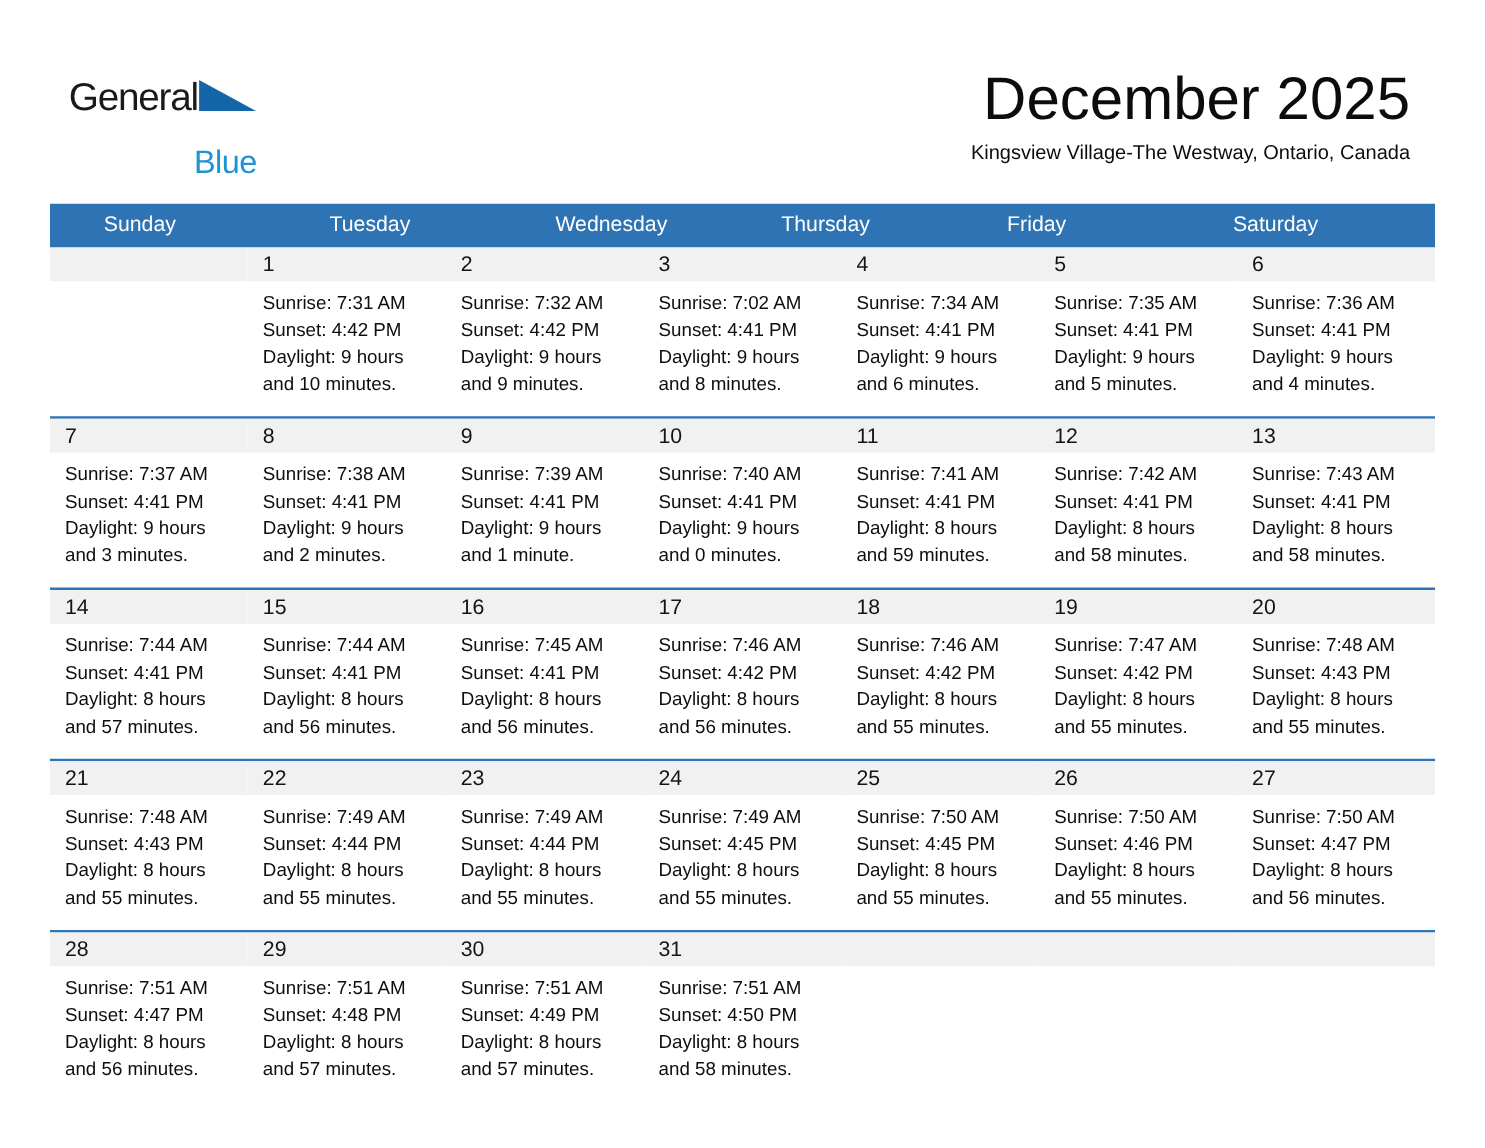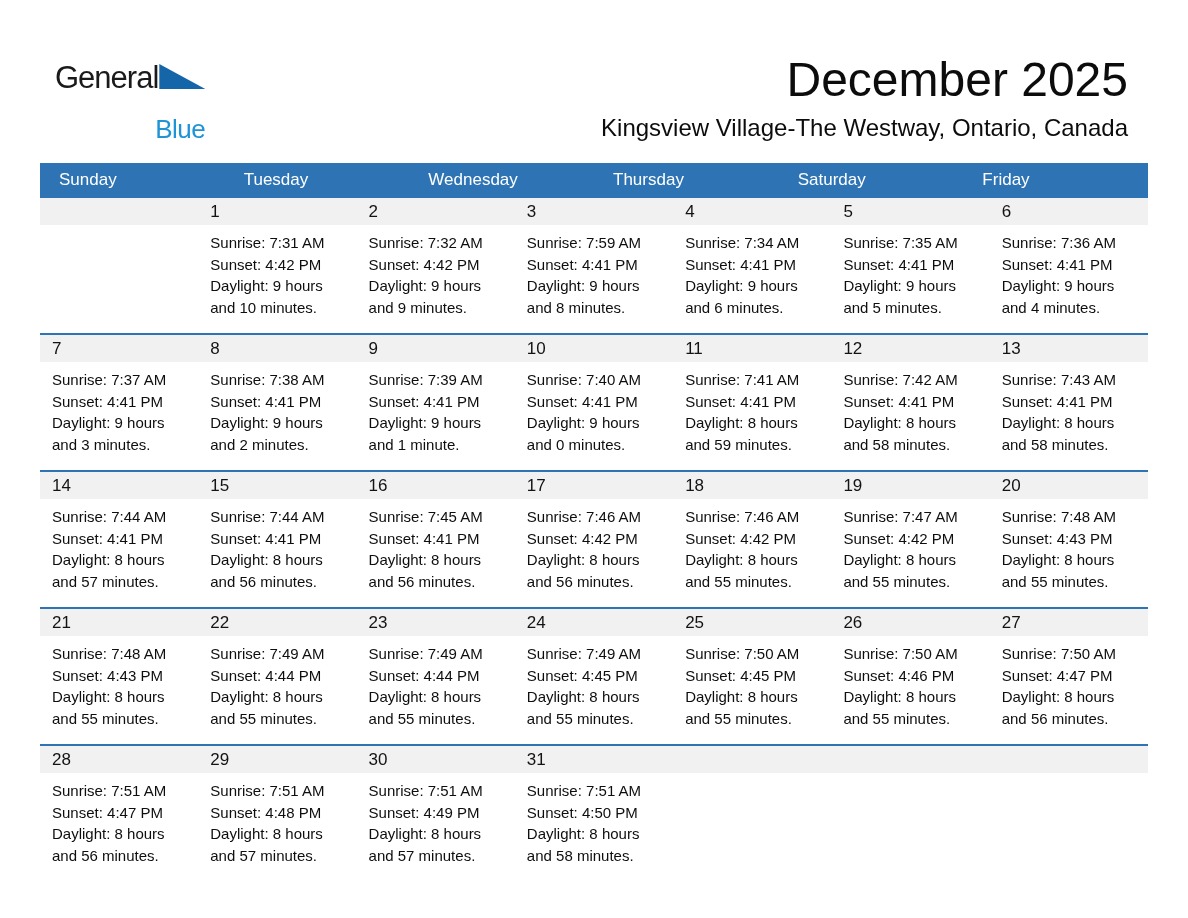--- a/index.html
+++ b/index.html
@@ -24,24 +24,24 @@
     width: 46px; height: 25px; margin-top: 2px; margin-left: 1px;
     background: var(--logo-triangle);
     clip-path: polygon(0 0, 0 100%, 100% 100%);
   }
   .logo-blue {
     font-size: 26px; line-height: 1; margin-top: -2px;
     color: var(--logo-blue); font-weight: 400; letter-spacing: -0.5px; margin-left: 28px;
   }
   .titles { text-align: right; margin-top: 2px; }
   .title { font-size: 48px; line-height: 1.15; color: #0c0c0c; font-weight: 400; }
-  .subtitle { font-size: 24px; margin-top: 7px; color: #0c0c0c; font-weight: 400; }
+  .subtitle { font-size: 16px; margin-top: 7px; color: #0c0c0c; font-weight: 400; }
 
   .calendar { margin: 21px 40px 0 40px; }
-  .weekday-row { display: flex; background: var(--accent); height: 33px; }
+  .weekday-row { display: flex; background: var(--accent); height: 33px; padding-left: 24px; }
   .weekday-cell {
     flex: 1; display: flex; align-items: center;
     padding-left: 19px; color: var(--header-text); font-size: 17px; font-weight: 400;
   }
   .week-row { display: flex; border-top: 2px solid var(--accent); height: 137px; }
   .day-cell { flex: 1; display: flex; flex-direction: column; min-width: 0; }
   .day-band {
     height: 27px; background: var(--band);
     font-size: 17px; padding: 4px 0 0 12px; color: #131313;
   }
@@ -72,24 +72,24 @@
       <div class="weekday-cell">
     <span>Tuesday</span>
   </div>
       <div class="weekday-cell">
     <span>Wednesday</span>
   </div>
       <div class="weekday-cell">
     <span>Thursday</span>
   </div>
       <div class="weekday-cell">
+    <span>Friday</span>
+  </div>
+      <div class="weekday-cell">
     <span>Saturday</span>
-  </div>
-      <div class="weekday-cell">
-    <span>Friday</span>
   </div>
     </div>
   <div>
       <div class="week-row">
         <div class="day-cell">
     <div class="day-band">
       <span></span>
     </div>
     <div class="day-body">
       <div></div>
@@ -118,21 +118,21 @@
       <div>Sunset: 4:42 PM</div>
       <div>Daylight: 9 hours</div>
       <div>and 9 minutes.</div>
     </div>
   </div>
         <div class="day-cell">
     <div class="day-band">
       <span>3</span>
     </div>
     <div class="day-body">
-      <div>Sunrise: 7:59 AM</div>
+      <div>Sunrise: 7:02 AM</div>
       <div>Sunset: 4:41 PM</div>
       <div>Daylight: 9 hours</div>
       <div>and 8 minutes.</div>
     </div>
   </div>
         <div class="day-cell">
     <div class="day-band">
       <span>4</span>
     </div>
     <div class="day-body">

